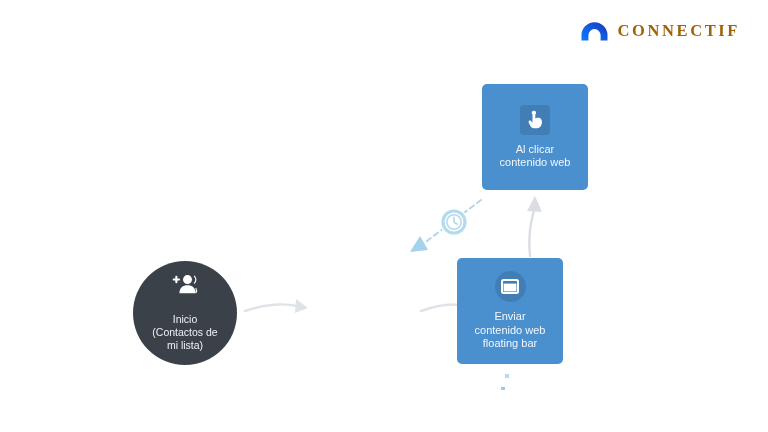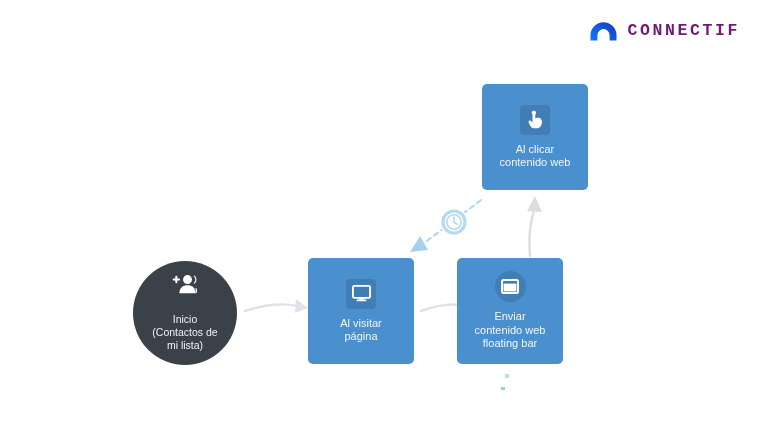--- a/index.html
+++ b/index.html
@@ -26,25 +26,25 @@
     display: flex;
     align-items: center;
     gap: 10px;
   }
   .logo-mark {
     width: 27px;
     height: 19px;
     display: block;
   }
   .logo-text {
-    font-family: Liberation Mono, monospace;
+    font-family: Liberation Serif, serif;
     font-size: 16.5px;
     font-weight: bold;
     letter-spacing: 2.6px;
-    color: #701a75;
+    color: #a16207;
     line-height: 1;
     white-space: nowrap;
   }
 
   
   .node {
     position: absolute;
     box-sizing: border-box;
     display: flex;
     flex-direction: column;
@@ -208,31 +208,20 @@
         <rect x="3.3" y="1.8" width="2.1" height="7.4" rx="1" fill="#ffffff"></rect>
         <path d="M22.4 2.2 A5.4 5.4 0 0 1 22.4 9.2" stroke="#ffffff" stroke-width="1.1" fill="none" stroke-linecap="round"></path>
         <path d="M24 14.6 A4 4 0 0 1 24 18.6" stroke="#ffffff" stroke-width="1.1" fill="none" stroke-linecap="round"></path>
       </svg>
     </div>
     <div class="node-label">Inicio
 (Contactos de
 mi lista)</div>
   </div>
 
-  <div class="node node-box box-visit">
-    <div class="icon-badge-square">
-      <svg width="19" height="17" viewBox="0 0 19 17">
-        <rect x="0.9" y="0.9" width="17.2" height="12" rx="1.6" fill="none" stroke="#ffffff" stroke-width="1.9"></rect>
-        <rect x="7.3" y="12.6" width="4.4" height="2.2" fill="#ffffff"></rect>
-        <rect x="4.6" y="14.4" width="9.8" height="1.9" rx="0.9" fill="#ffffff"></rect>
-      </svg>
-    </div>
-    <div class="node-label">Al visitar
-página</div>
-  </div>
 
   <div class="node node-box box-send">
     <div class="icon-badge-circle">
       <svg width="18" height="15" viewBox="0 0 18 15">
         <rect x="1" y="1" width="16" height="13" rx="1.5" fill="none" stroke="#ffffff" stroke-width="2"></rect>
         <rect x="2.6" y="4.6" width="12.8" height="7.8" fill="#ffffff"></rect>
       </svg>
     </div>
     <div class="node-label">Enviar
 contenido web

